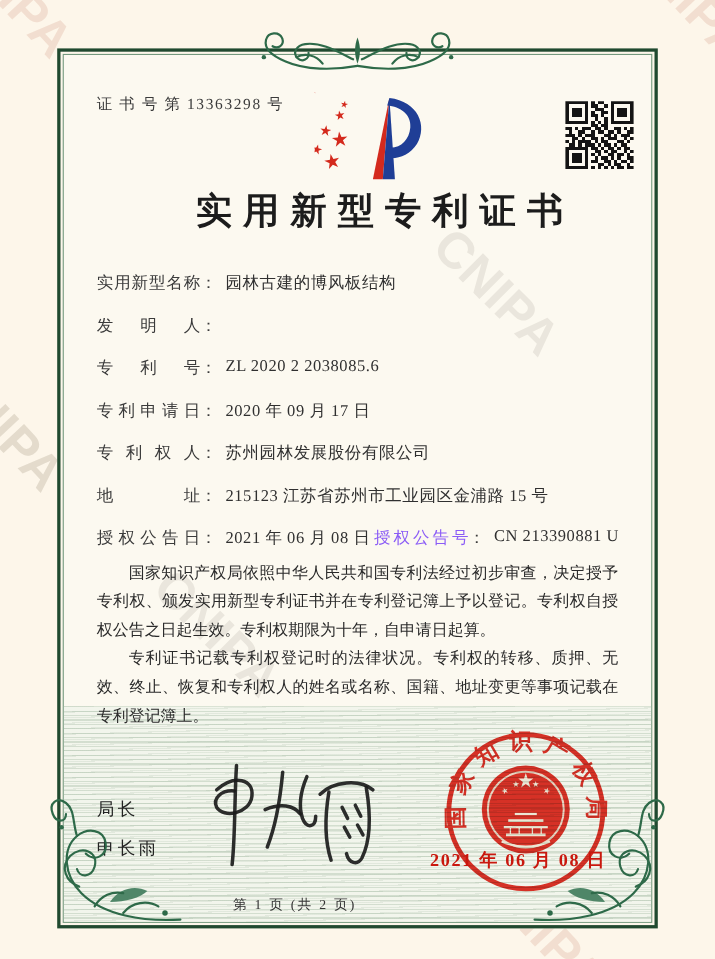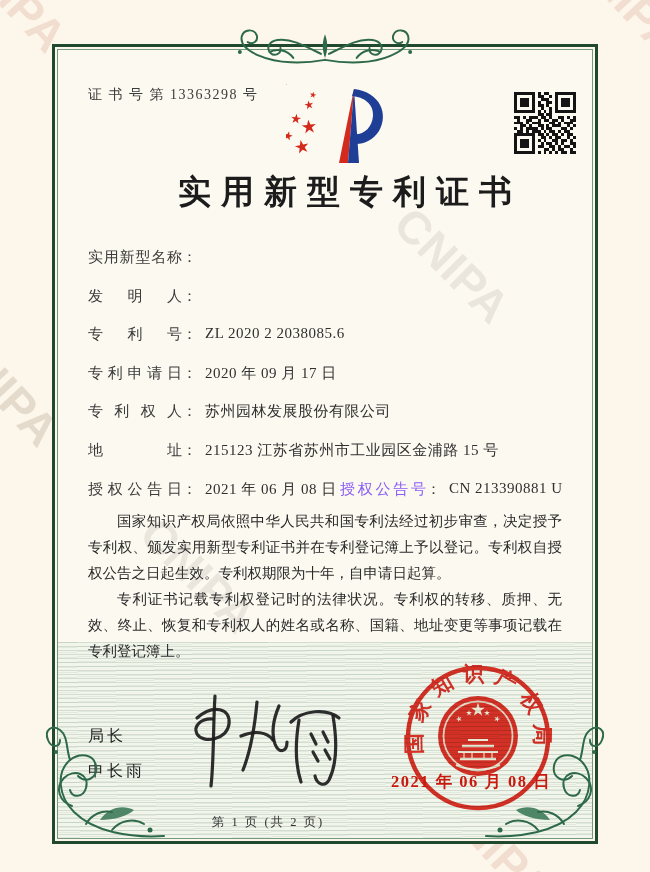--- a/index.html
+++ b/index.html
@@ -391,20 +391,21 @@
         <rect x="20" y="20" width="1" height="1"></rect>
       </svg>
   </div>
 
   <div class="title">实用新型专利证书</div>
 
   <div class="fields">
     <div class="frow">
       <span class="flabel">实用新型名称</span>
         <span class="fcolon">：</span>
+        <span class="fvalue">园林古建的博风板结构</span>
     </div>
     <div class="frow">
       <span class="flabel">发明人</span>
         <span class="fcolon">：</span>
     </div>
     <div class="frow">
       <span class="flabel">专利号</span>
         <span class="fcolon">：</span>
         <span class="fvalue">ZL 2020 2 2038085.6</span>
     </div>

